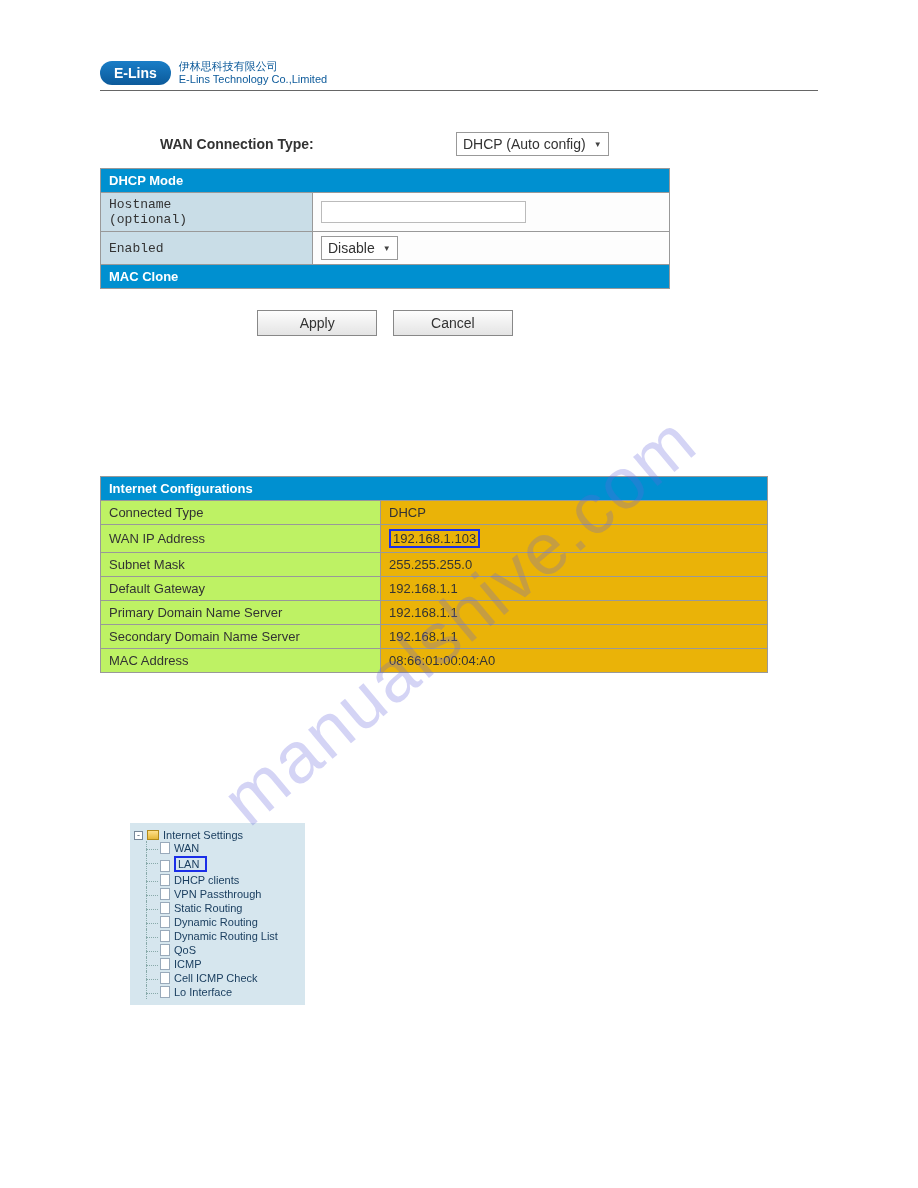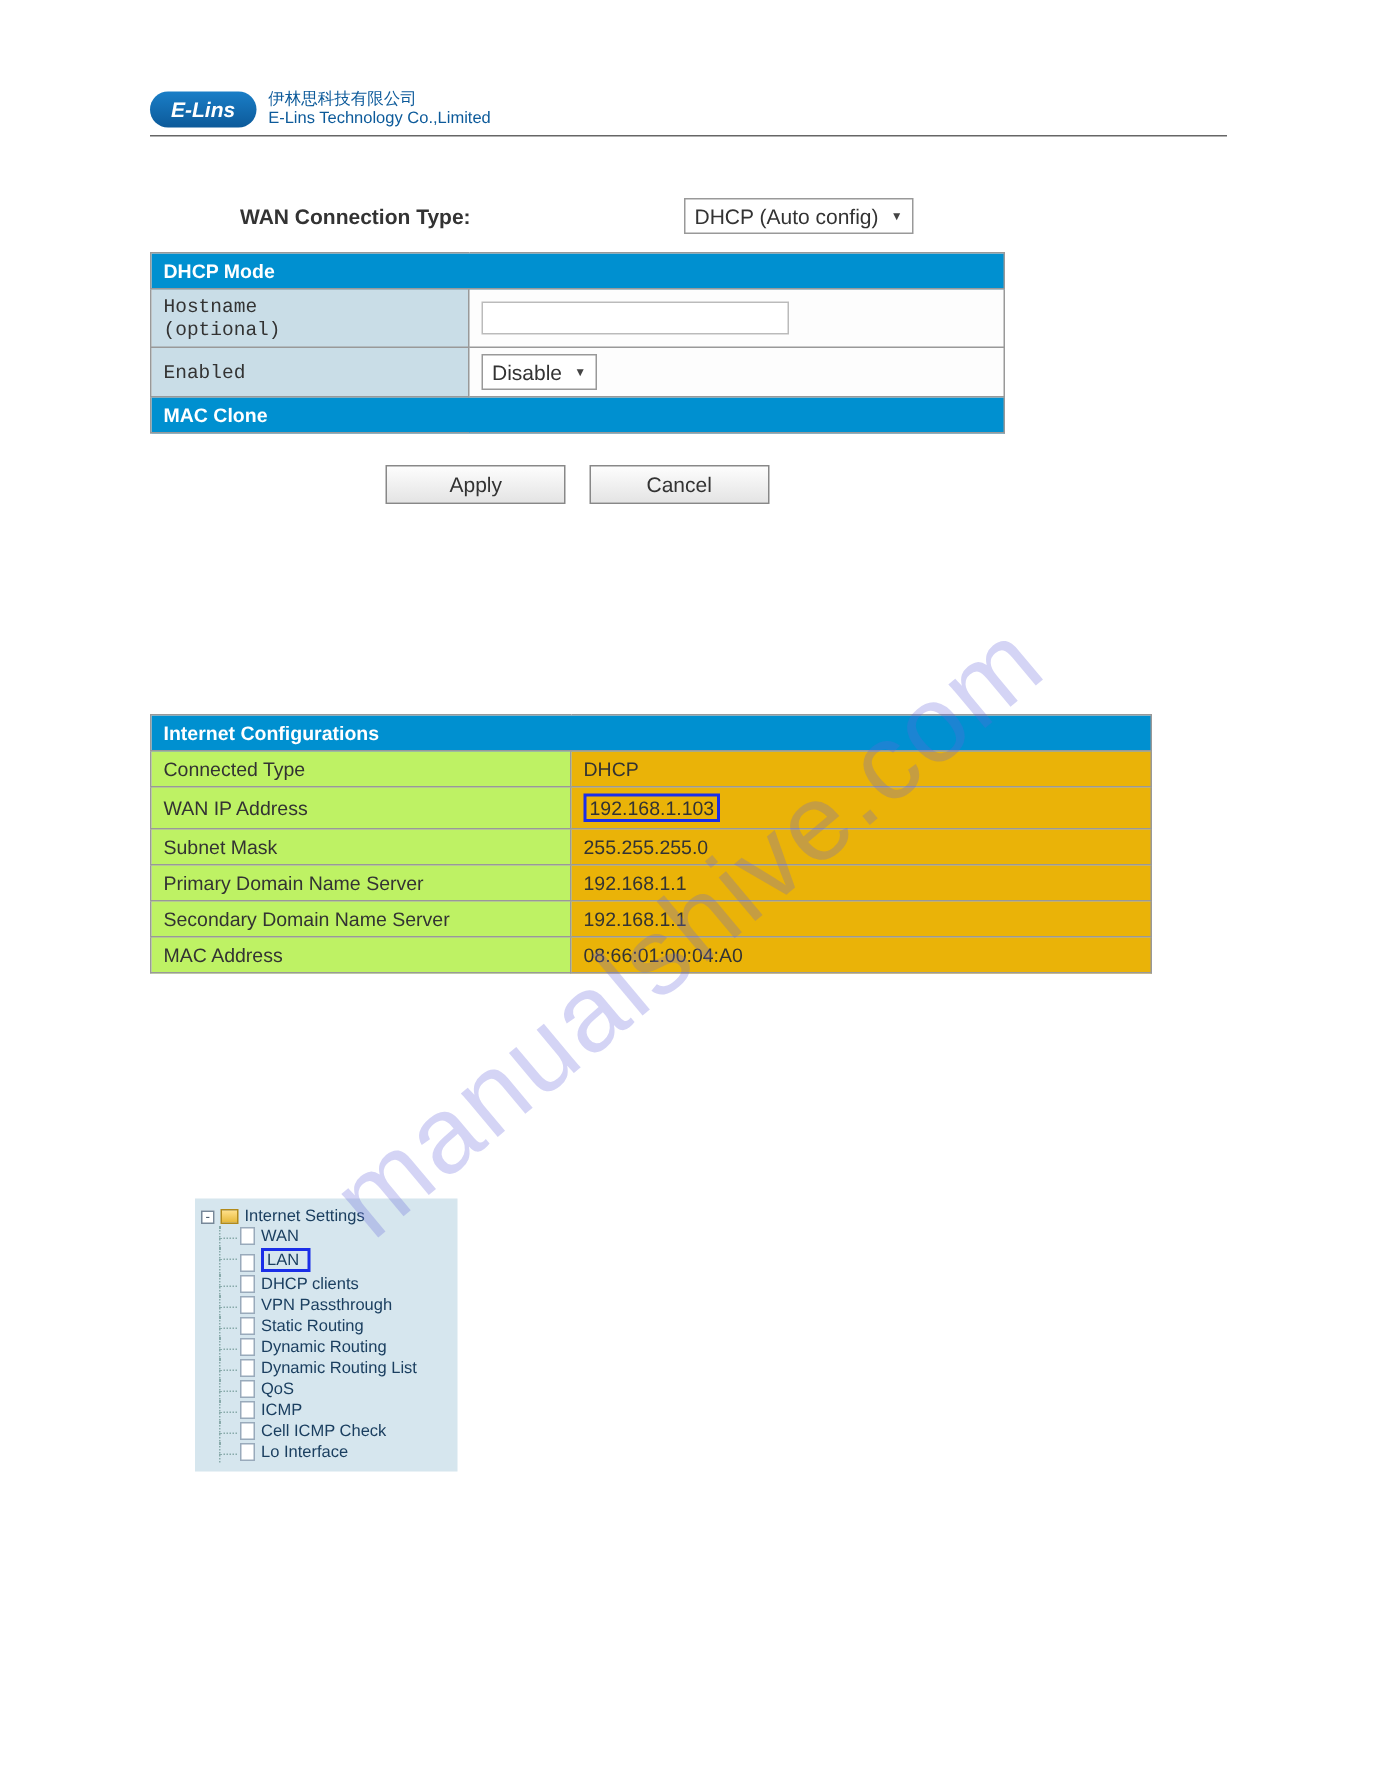--- a/index.html
+++ b/index.html
@@ -19,21 +19,20 @@
     padding-bottom: 4px;
     margin-bottom: 35px;
     gap: 8px;
   }
   .logo-pill {
     background: linear-gradient(#1a7ec7, #0c5a9a);
     color: #fff;
     padding: 4px 14px;
     border-radius: 14px;
     font-weight: bold;
-    font-style: italic;
     font-size: 14px;
     display: inline-block;
   }
   .logo-text-cn { color: #0c5a9a; font-size: 11px; line-height: 1.2; }
   .logo-text-en { color: #0c5a9a; font-size: 11px; line-height: 1.2; }
 
   .wan-conn-row {
     display: flex;
     align-items: center;
     padding: 6px 8px 12px 60px;
@@ -252,20 +251,24 @@
         </tr>
         <tr>
           <td class="k">WAN IP Address</td>
           <td class="v"><span class="hl-blue">192.168.1.103</span></td>
         </tr>
         <tr>
           <td class="k">Subnet Mask</td>
           <td class="v">255.255.255.0</td>
         </tr>
         <tr>
+          <td class="k">Default Gateway</td>
+          <td class="v">192.168.1.1</td>
+        </tr>
+        <tr>
           <td class="k">Primary Domain Name Server</td>
           <td class="v">192.168.1.1</td>
         </tr>
         <tr>
           <td class="k">Secondary Domain Name Server</td>
           <td class="v">192.168.1.1</td>
         </tr>
         <tr>
           <td class="k">MAC Address</td>
           <td class="v">08:66:01:00:04:A0</td>

